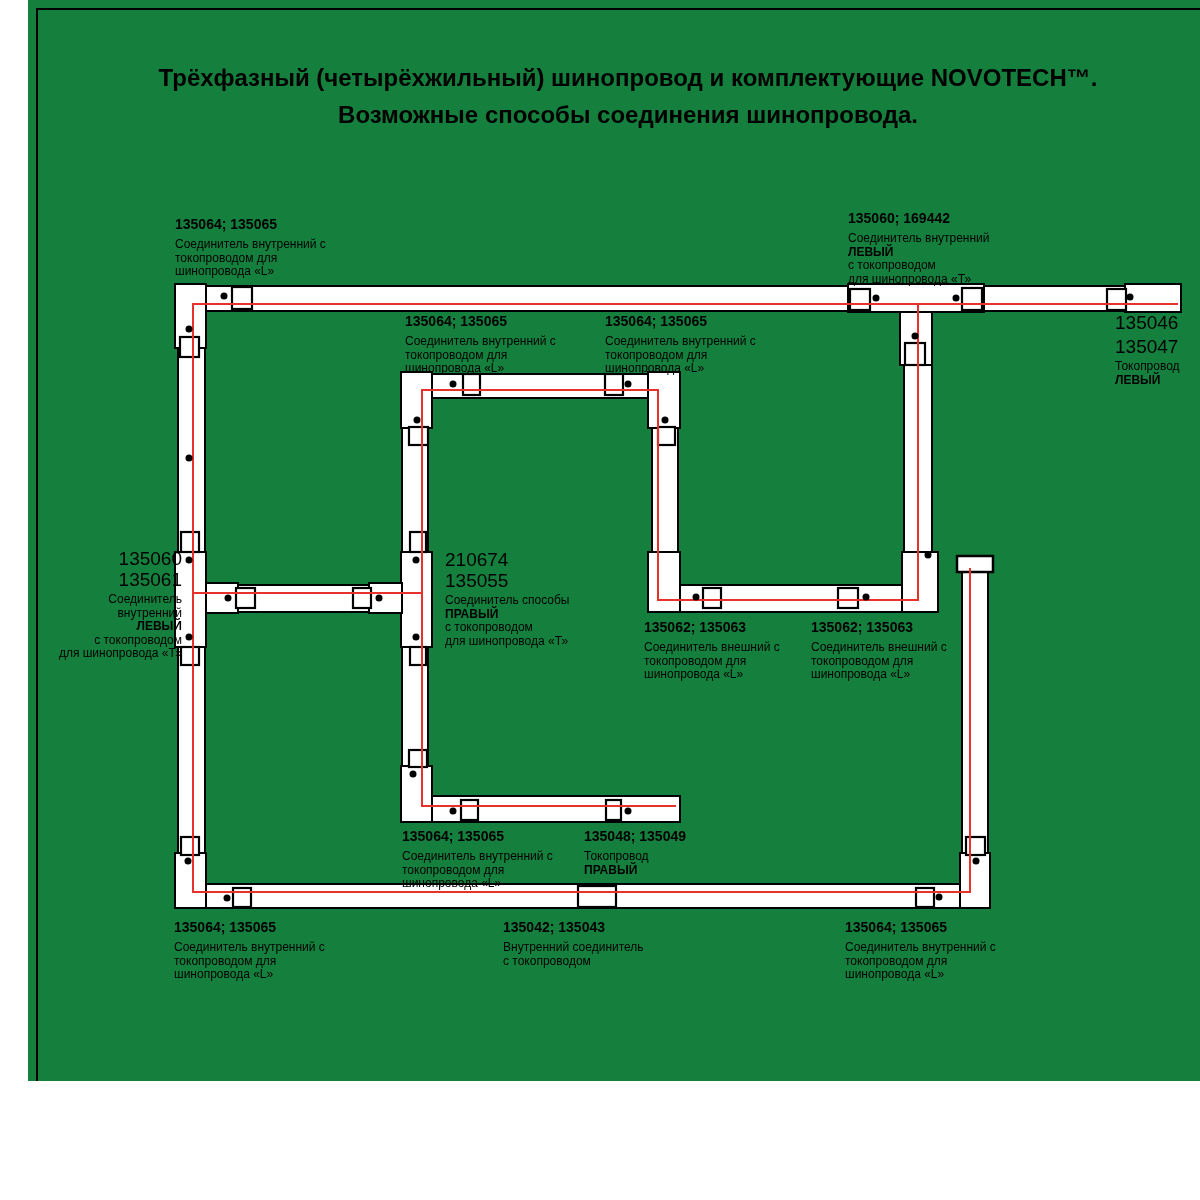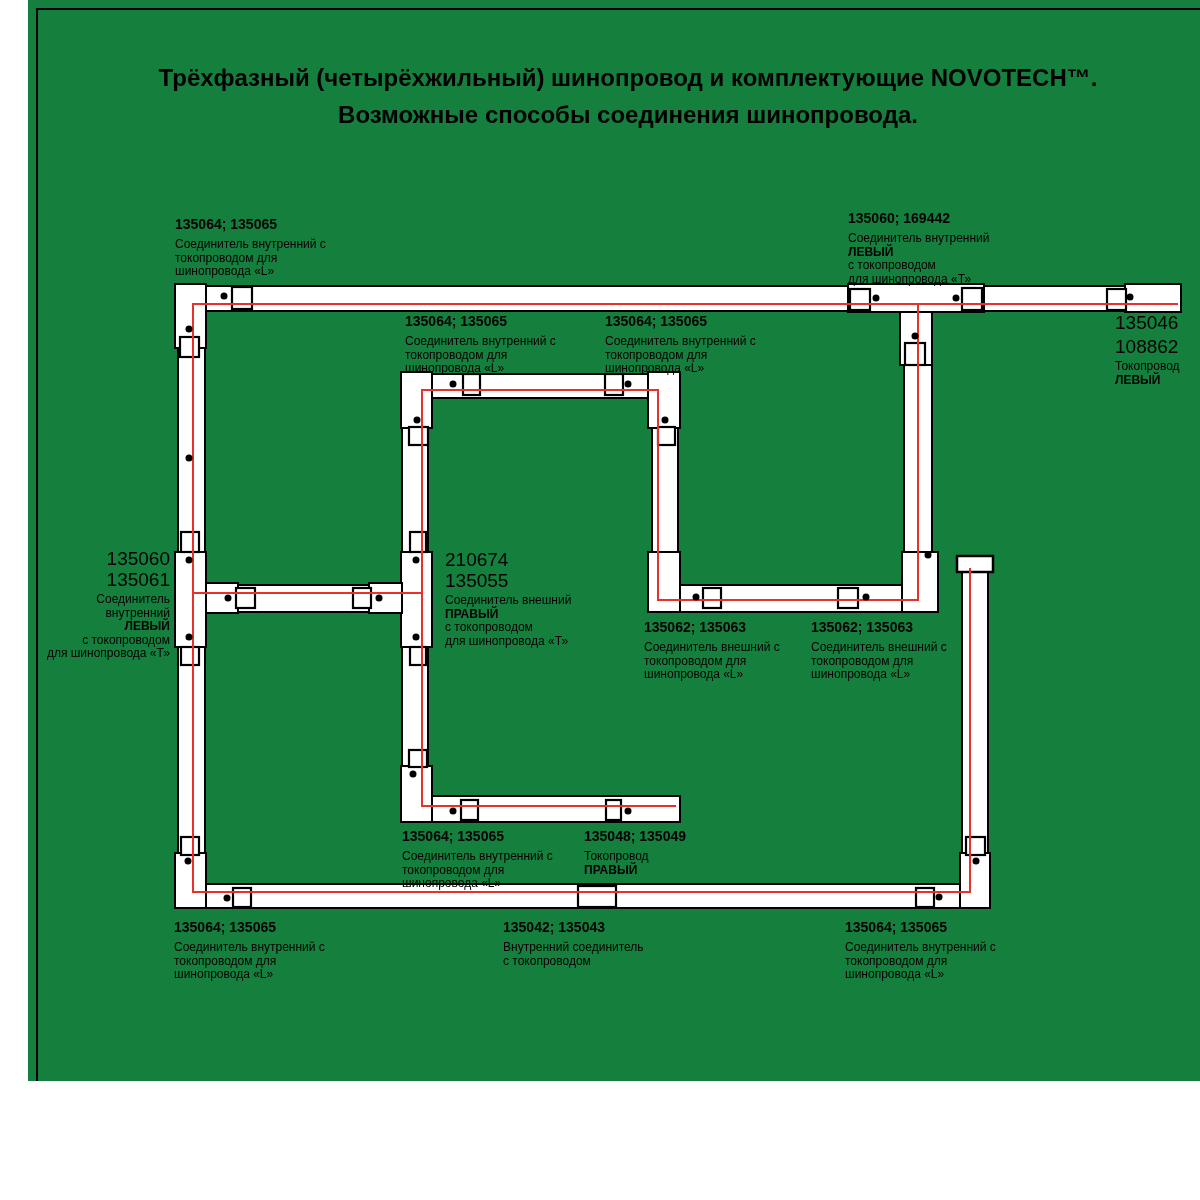--- a/index.html
+++ b/index.html
@@ -159,38 +159,38 @@
 
   <div class="lbl" style="left:577px;top:311px">
     <div class="num">135064; 135065</div>
     <div class="d">Соединитель внутренний с</div>
     <div class="d">токопроводом для</div>
     <div class="d">шинопровода «L»</div>
   </div>
 
   <div class="lbl" style="left:1087px;top:312px">
     <div class="num2">135046</div>
-    <div class="num2 gap">108862</div>
+    <div class="num2 gap">135047</div>
     <div class="d" style="margin-top:3px">Токопровод</div>
     <div class="d b">ЛЕВЫЙ</div>
   </div>
 
-  <div class="lbl ra" style="left:10px;top:548px;width:132px">
+  <div class="lbl ra" style="left:22px;top:548px;width:132px">
     <div class="num2">135060</div>
     <div class="num2">135061</div>
     <div class="d" style="margin-top:3px">Соединитель внутренний</div>
     <div class="d b">ЛЕВЫЙ</div>
     <div class="d">с токопроводом</div>
     <div class="d">для шинопровода «Т»</div>
   </div>
 
   <div class="lbl" style="left:417px;top:549px">
     <div class="num2">210674</div>
     <div class="num2">135055</div>
-    <div class="d" style="margin-top:3px">Соединитель внешний</div>
+    <div class="d" style="margin-top:3px">Соединитель способы</div>
     <div class="d b">ПРАВЫЙ</div>
     <div class="d">с токопроводом</div>
     <div class="d">для шинопровода «Т»</div>
   </div>
 
 
   <div class="lbl" style="left:616px;top:617px">
     <div class="num">135062; 135063</div>
     <div class="d">Соединитель внешний с</div>
     <div class="d">токопроводом для</div>

